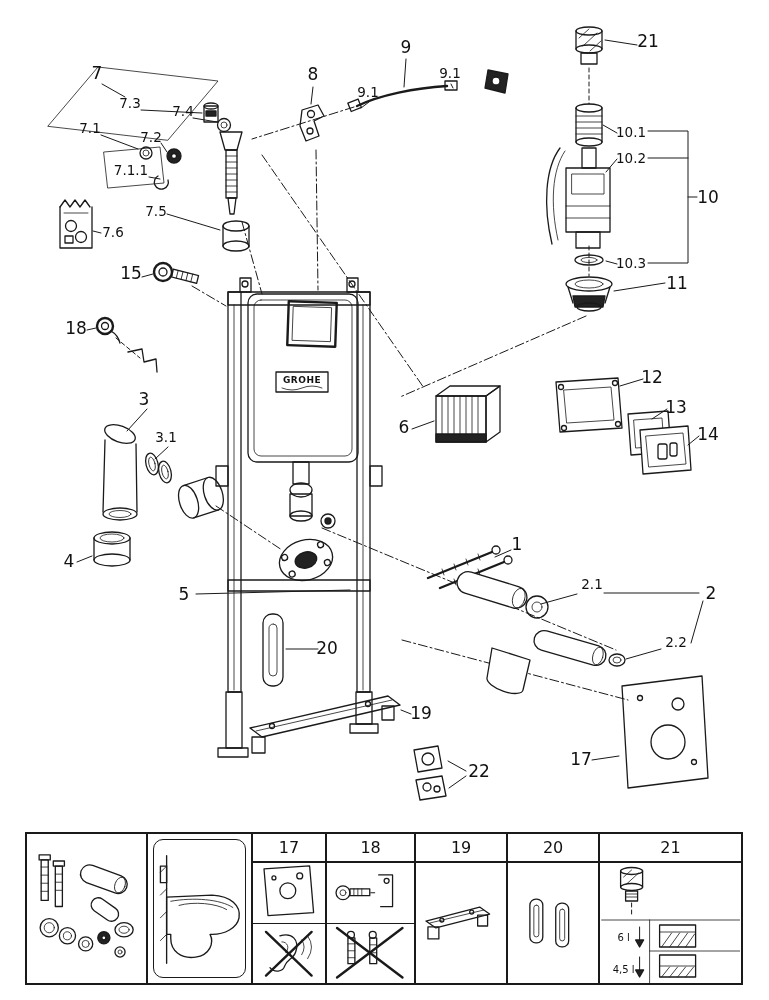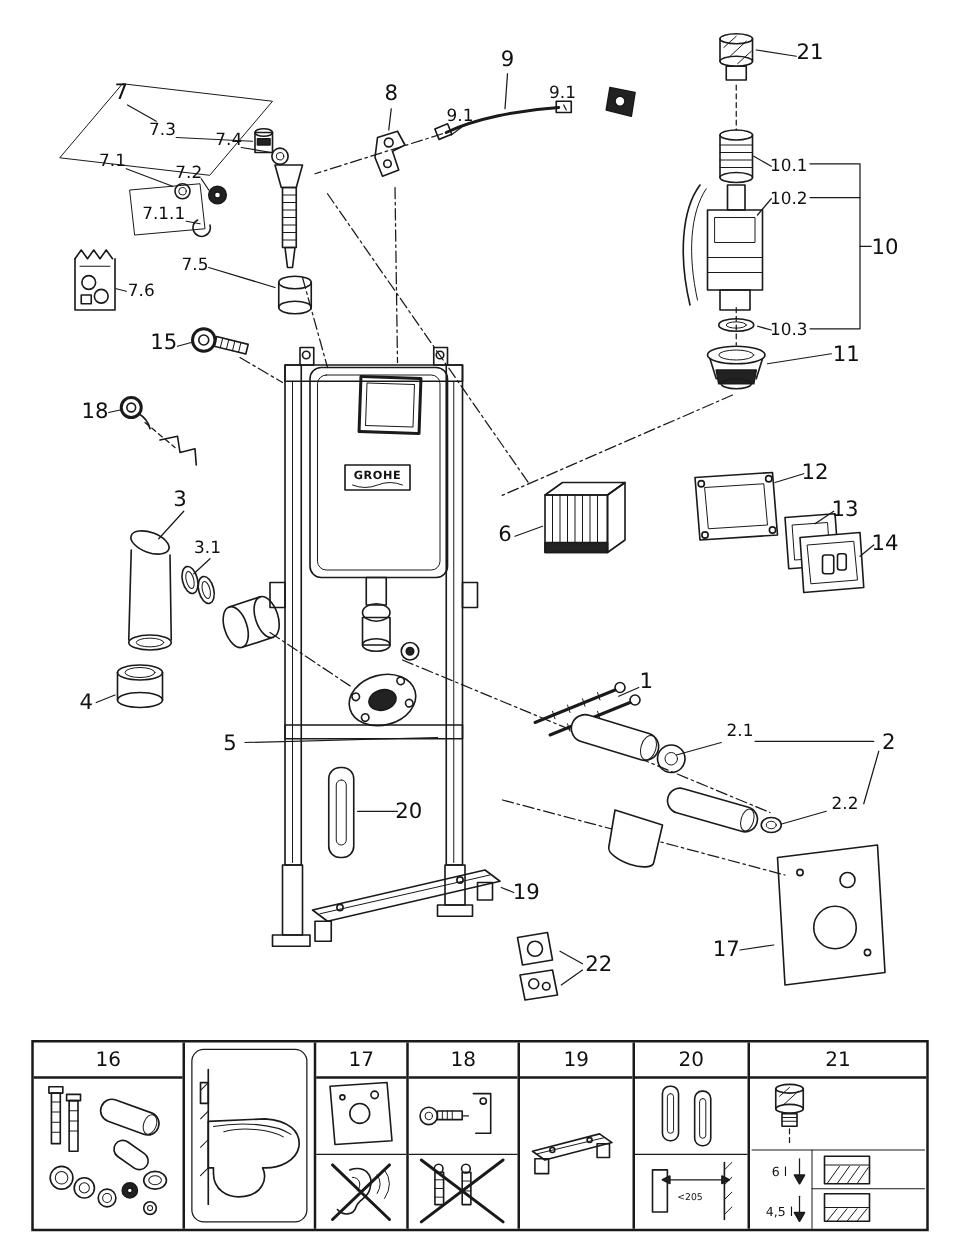--- a/index.html
+++ b/index.html
@@ -412,23 +412,20 @@
       <text class="fs17" x="327" y="654" text-anchor="middle">20</text>
       <text class="fs17" x="421" y="719" text-anchor="middle">19</text>
       <text class="fs17" x="479" y="777" text-anchor="middle">22</text>
       <text class="fs17" x="581" y="765" text-anchor="middle">17</text>
     </g>
   </svg>
 
   <div class="legend">
 
     <div class="cell" style="width:122px">
-      <div class="cell-head">
-        <span>16</span>
-      </div>
       <div class="cell-body">
         <svg viewBox="0 0 118 118">
           <rect x="12" y="6" width="11" height="5"></rect>
           <rect x="14" y="11" width="7" height="40"></rect>
           <line class="thin" x1="14" y1="18" x2="21" y2="18"></line>
           <line class="thin" x1="14" y1="26" x2="21" y2="26"></line>
           <line class="thin" x1="14" y1="34" x2="21" y2="34"></line>
           <line class="thin" x1="14" y1="42" x2="21" y2="42"></line>
           <rect x="26" y="12" width="11" height="5"></rect>
           <rect x="28" y="17" width="7" height="40"></rect>
@@ -559,34 +556,20 @@
       <div class="cell-head">
         <span>20</span>
       </div>
       <div class="cell-body">
         <div class="half">
           <svg viewBox="0 0 90 60">
             <rect x="22" y="6" width="13" height="44" rx="6"></rect>
             <rect class="thin" x="26" y="12" width="5" height="32" rx="2.5"></rect>
             <rect x="48" y="10" width="13" height="44" rx="6"></rect>
             <rect class="thin" x="52" y="16" width="5" height="32" rx="2.5"></rect>
-          </svg>
-        </div>
-        <div class="half">
-          <svg viewBox="0 0 90 60">
-            <rect x="14" y="12" width="12" height="34"></rect>
-            <line x1="72" y1="6" x2="72" y2="52"></line>
-            <line class="thin" x1="72" y1="12" x2="78" y2="6"></line>
-            <line class="thin" x1="72" y1="24" x2="78" y2="18"></line>
-            <line class="thin" x1="72" y1="36" x2="78" y2="30"></line>
-            <line class="thin" x1="72" y1="48" x2="78" y2="42"></line>
-            <line class="ld" x1="28" y1="20" x2="70" y2="20"></line>
-            <polygon class="fdark" points="28,17 28,23 22,20"></polygon>
-            <polygon class="fdark" points="70,17 70,23 76,20"></polygon>
-            <text x="34" y="36" font-size="7.5">&lt;205</text>
           </svg>
         </div>
       </div>
     </div>
 
     <div class="cell" style="width:142px">
       <div class="cell-head">
         <span>21</span>
       </div>
       <div class="cell-body">

